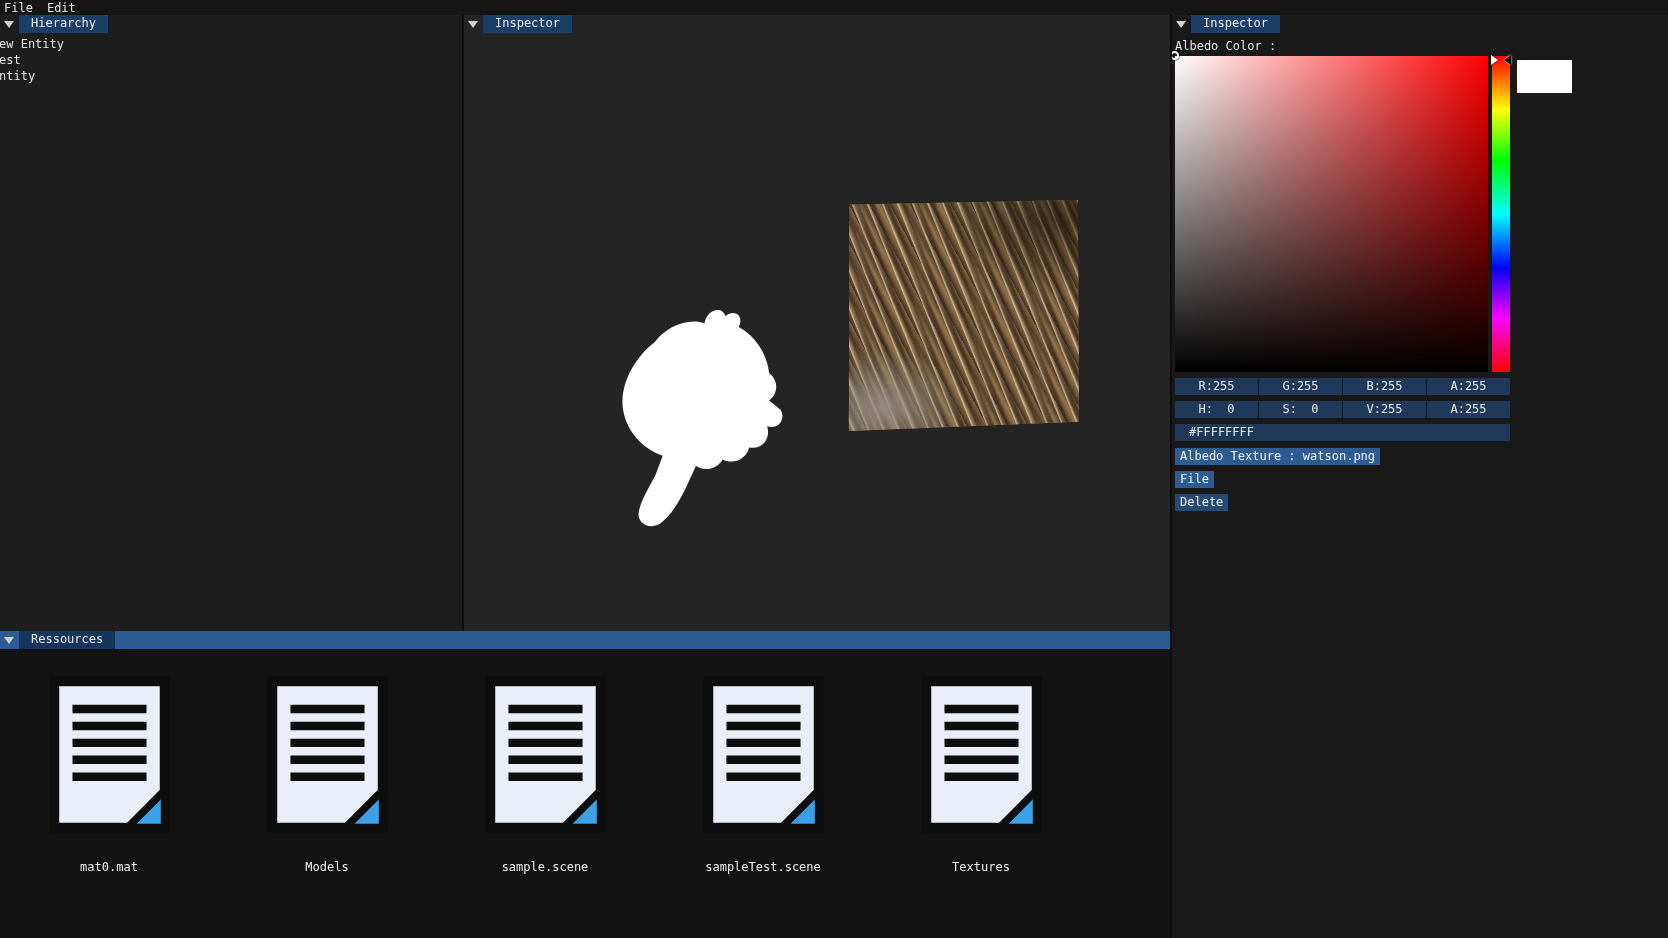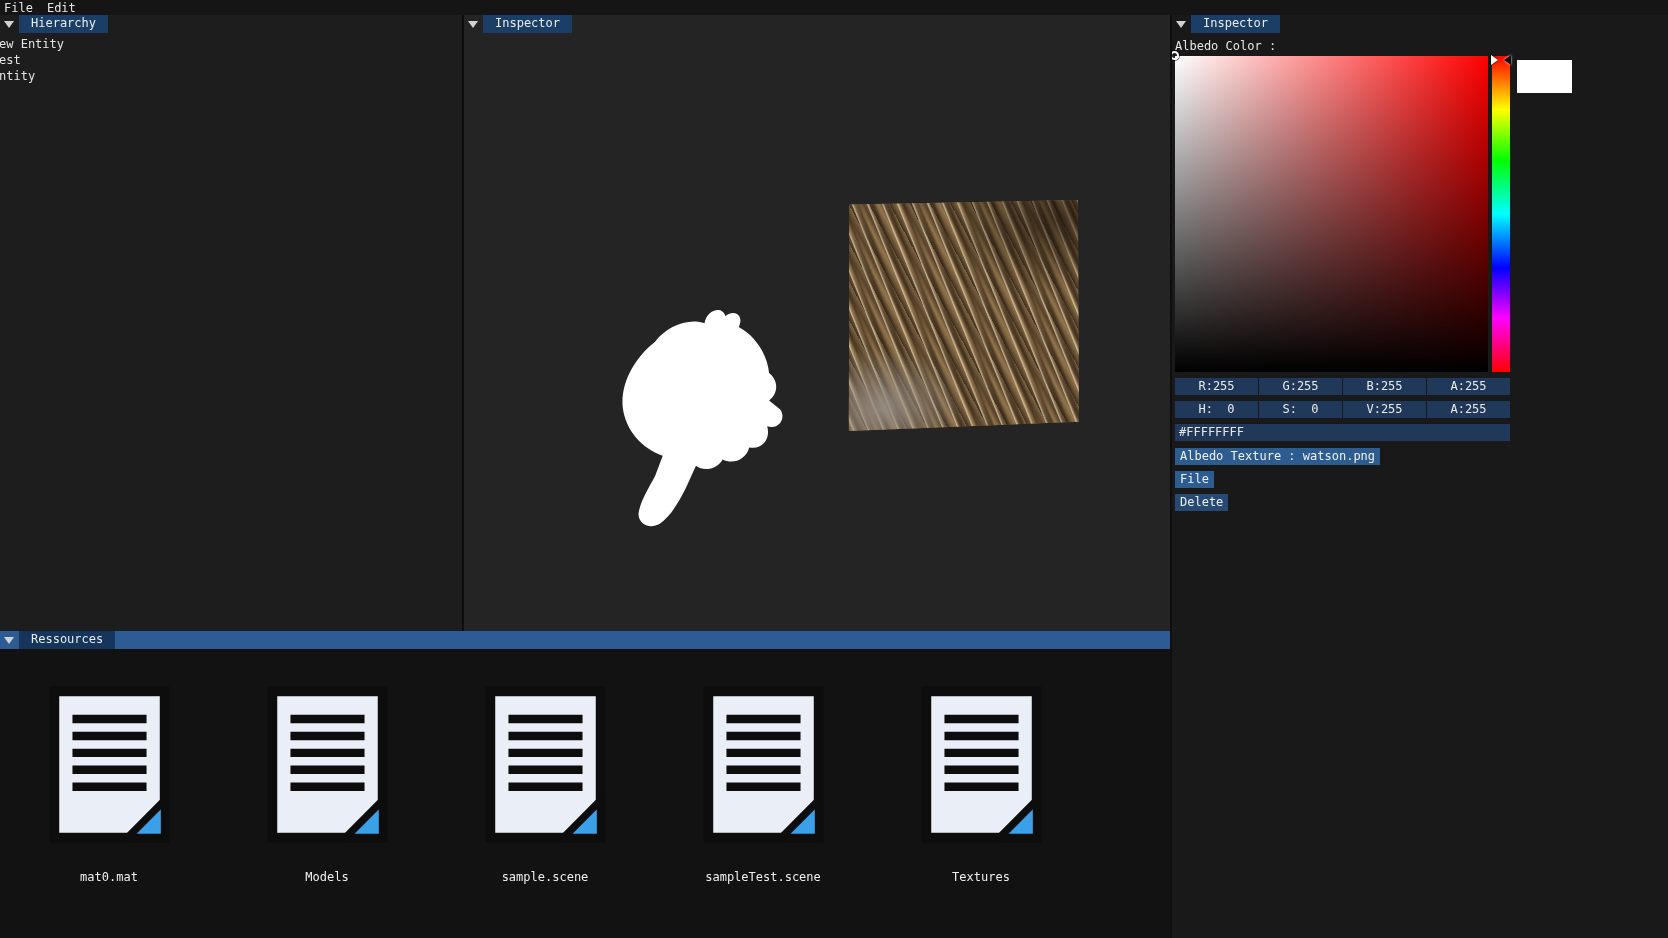--- a/index.html
+++ b/index.html
@@ -91,36 +91,36 @@
   }
 
   .value-row { display: grid; grid-template-columns: repeat(4, 83px); gap: 1px; margin-top: 6px; }
   .value-row:nth-of-type(2) { margin-top: 7px; }
   .drag-field {
     height: 17px; line-height: 17px; background: #20395a; color: #eaeaea;
     text-align: center; white-space: pre; cursor: ew-resize;
   }
   .hex-field {
     width: 335px; height: 17px; line-height: 17px; margin-top: 6px;
-    background: #20395a; padding-left: 4px; white-space: pre;
+    background: #20395a; padding-left: 14px; white-space: pre;
   }
   .btn {
     display: inline-block; height: 17px; line-height: 17px; padding: 0 5px;
     color: #f0f0f0; white-space: pre; cursor: pointer;
   }
   .btn-texture { background: #2d5c90; margin-top: 7px; }
   .btn-save   { background: #2d5c90; margin-top: 6px; }
   .btn-delete { background: #264a74; margin-top: 6px; }
   .btn-block { display: table; }
 
   
   .panel.resources { left: 0; top: 631px; width: 1170px; height: 307px; background: #121212; }
   .resources .panel-header { background: #2d5c94; }
   .resources .tab { background: #16355c; }
-  .resources-body { display: flex; padding-top: 36px; }
+  .resources-body { display: flex; padding-top: 26px; }
   .res-item {
     width: 218px; display: flex; flex-direction: column; align-items: center;
     cursor: pointer;
   }
   .res-label { margin-top: 26px; white-space: pre; color: #efefef; }
 </style>
 </head>
 <body>
 
 <div class="menubar">

